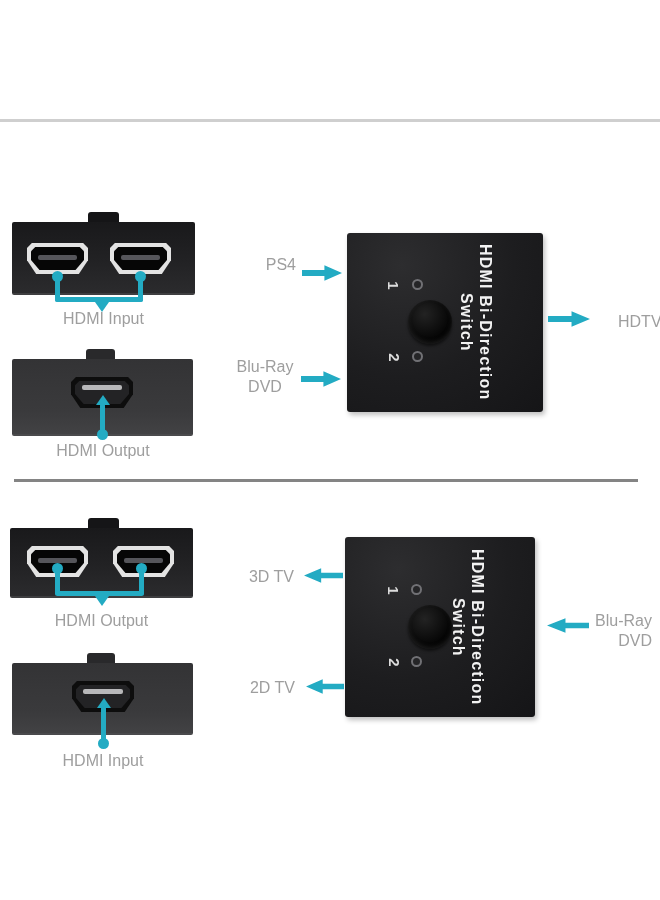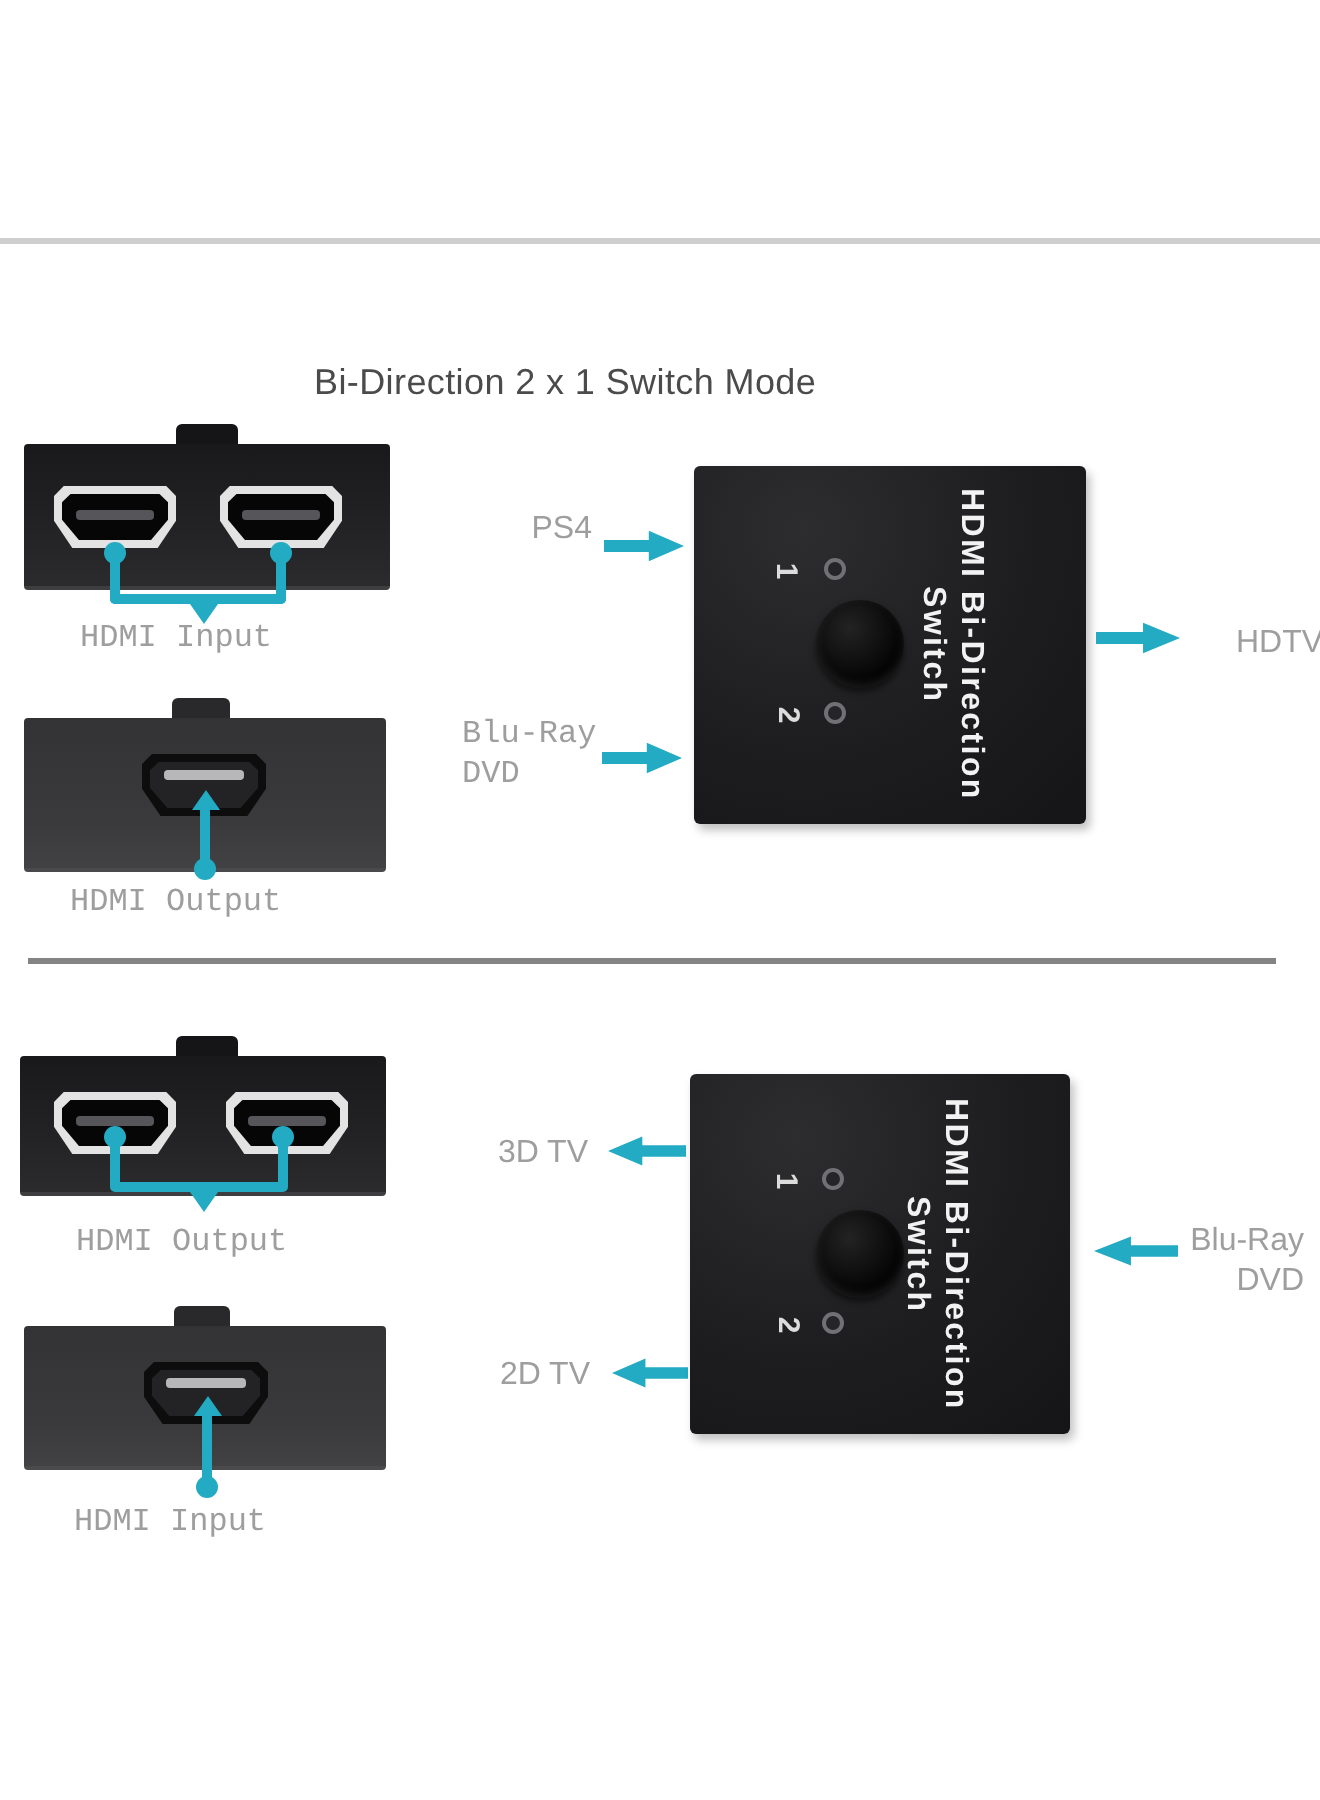--- a/index.html
+++ b/index.html
@@ -8,21 +8,21 @@
 
   .rule-top{position:absolute;left:0;top:119px;width:660px;height:3px;background:var(--divider_light);}
   .rule-mid{position:absolute;left:14px;top:479px;width:624px;height:3px;background:var(--divider_dark);}
 
   .title{position:absolute;left:15px;top:129px;font-size:28px;letter-spacing:.2px;color:var(--title_rest);}
   .title .t-bold{color:var(--title_bold);font-weight:700;}
 
   .heading{position:absolute;color:var(--heading);font-size:18px;letter-spacing:.2px;white-space:nowrap;}
 
   .lbl{position:absolute;color:var(--label);font-size:16px;line-height:20px;white-space:nowrap;}
-  .lbl.c{text-align:left;font-family:Liberation Mono, monospace;}
+  .lbl.c{text-align:center;}
   .lbl.r{text-align:right;}
   .lbl span{display:block;}
 
   
   .dev{position:absolute;border-radius:2px;}
   .dev.near-black{background:linear-gradient(180deg,#19191b 0%,#222224 55%,#2b2b2d 100%);border-bottom:2px solid #3e3e40;}
   .dev.gray{background:linear-gradient(180deg,#333335 0%,#3a3a3c 70%,#424244 100%);border-bottom:2px solid #4a4a4c;}
   .tab{position:absolute;border-radius:3px 3px 0 0;}
   .tab.dk{background:#151517;}
   .tab.gy{background:#29292b;}
@@ -56,21 +56,20 @@
   .arr.l{clip-path:polygon(100% 31%,44% 31%,44% 2%,0 50%,44% 98%,44% 69%,100% 69%);}
 </style>
 </head>
 <body>
 
 <div id="canvas">
 
   <div class="rule-top"></div>
 
 
-  <div class="heading" style="left:157px;top:181px">Bi-Direction 2 x 1 Switch Mode</div>
 
   <div class="tab dk" style="left:88px;top:212px;width:31px;height:12px"></div>
   <div class="dev near-black" style="left:12px;top:222px;width:183px;height:71px">
     <div class="port light" style="left:15px;top:21px">
         <div class="p-in">
           <div class="p-slot"></div>
         </div>
       </div>
     <div class="port light" style="left:98px;top:21px">
         <div class="p-in">

